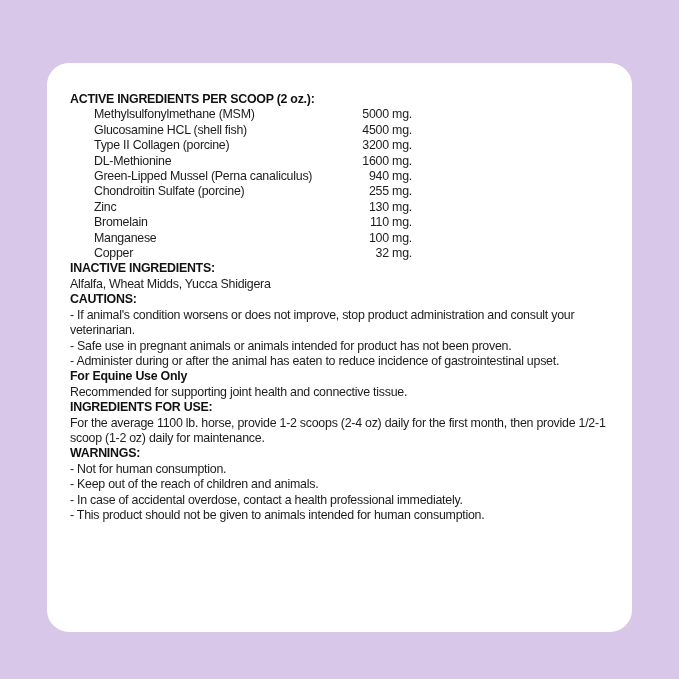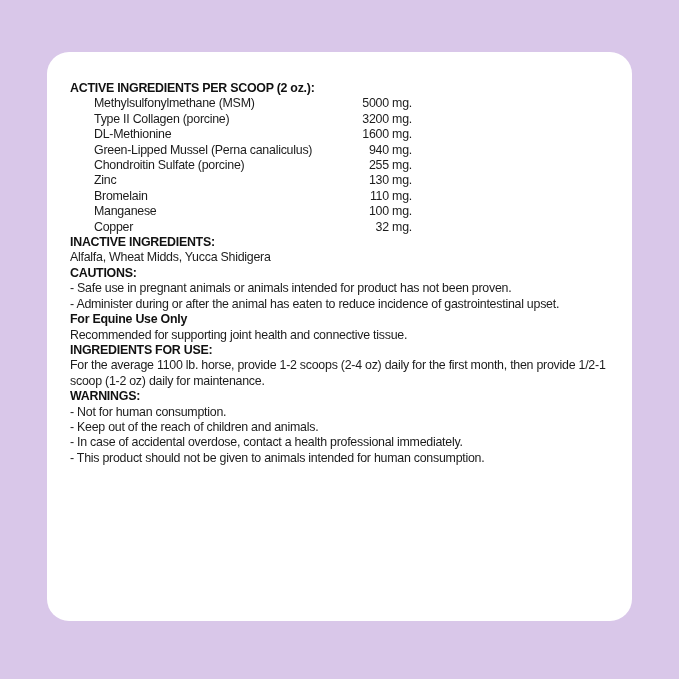--- a/index.html
+++ b/index.html
@@ -13,21 +13,21 @@
     width: 679px; height: 679px;
   }
   body {
     background: var(--background);
     font-family: "Liberation Sans", sans-serif;
     position: relative;
     overflow: hidden;
   }
   .label-card {
     position: absolute;
-    left: 47px; top: 52px;
+    left: 47px; top: 63px;
     width: 585px; height: 569px;
     background: var(--card);
     border-radius: 22px;
     padding: 29px 24px 0 23px;
   }
   .t {
     font-size: 12.4px;
     line-height: 15.4px;
     letter-spacing: -0.25px;
     color: var(--text);
@@ -57,20 +57,24 @@
 <div class="label-card">
 
   <div class="section">
     <div class="t h">ACTIVE INGREDIENTS PER SCOOP (2 oz.):</div>
     <div class="ing-table">
       <div class="ing-row t">
         <span class="name">Methylsulfonylmethane (MSM)</span>
         <span class="amount">5000 mg.</span>
       </div>
       <div class="ing-row t">
+        <span class="name">Glucosamine HCL (shell fish)</span>
+        <span class="amount">4500 mg.</span>
+      </div>
+      <div class="ing-row t">
         <span class="name">Type II Collagen (porcine)</span>
         <span class="amount">3200 mg.</span>
       </div>
       <div class="ing-row t">
         <span class="name">DL-Methionine</span>
         <span class="amount">1600 mg.</span>
       </div>
       <div class="ing-row t">
         <span class="name">Green-Lipped Mussel (Perna canaliculus)</span>
         <span class="amount">940 mg.</span>
@@ -98,20 +102,21 @@
     </div>
   </div>
 
   <div class="section">
     <div class="t h">INACTIVE INGREDIENTS:</div>
     <div class="t body-text">Alfalfa, Wheat Midds, Yucca Shidigera</div>
   </div>
 
   <div class="section">
     <div class="t h">CAUTIONS:</div>
+    <div class="t body-text">- If animal's condition worsens or does not improve, stop product administration and consult your veterinarian.</div>
     <div class="t body-text">- Safe use in pregnant animals or animals intended for product has not been proven.</div>
     <div class="t body-text">- Administer during or after the animal has eaten to reduce incidence of gastrointestinal upset.</div>
   </div>
 
   <div class="section">
     <div class="t h">For Equine Use Only</div>
     <div class="t body-text">Recommended for supporting joint health and connective tissue.</div>
   </div>
 
   <div class="section">

